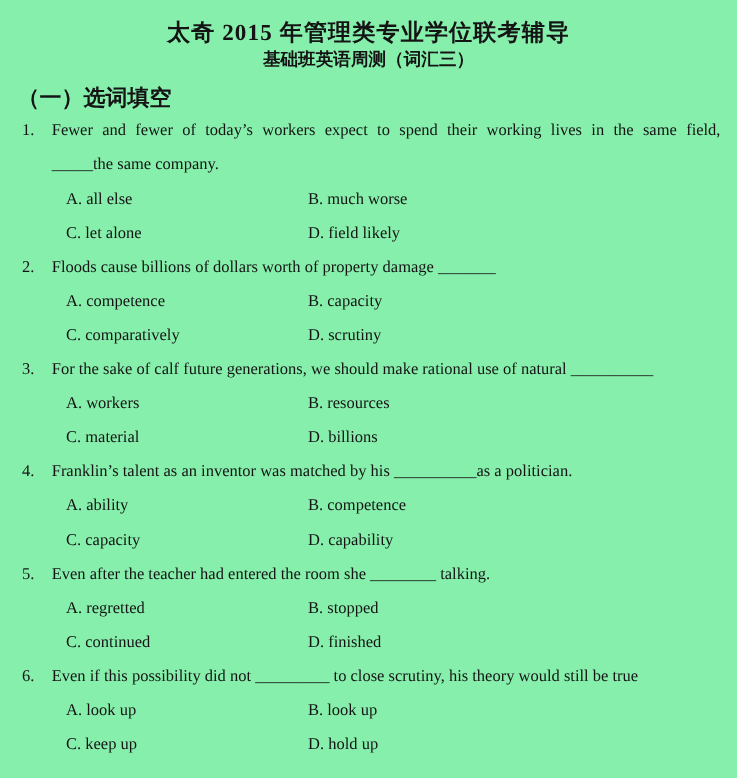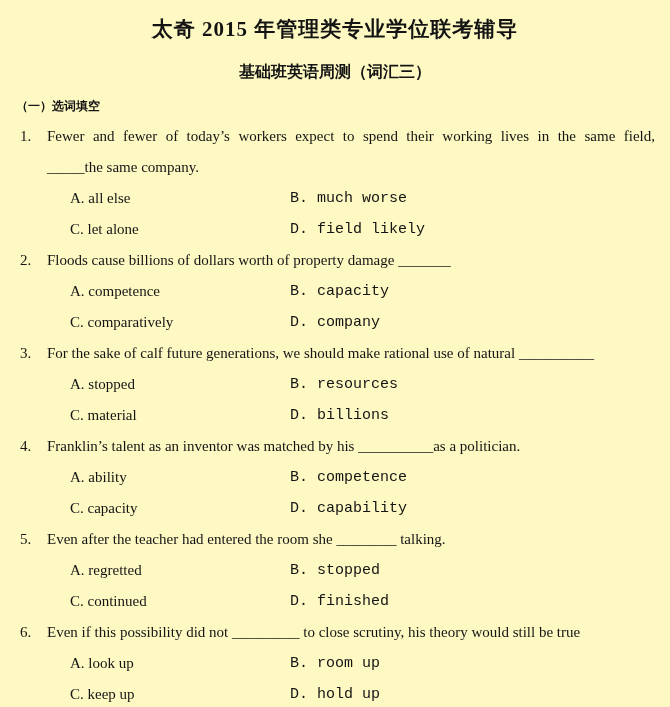--- a/index.html
+++ b/index.html
@@ -4,46 +4,45 @@
 <style>
   html, body {
     margin: 0;
     padding: 0;
     background: #ffffff;
   }
   .page {
     position: relative;
     width: 670px;
     height: 707px;
-    background: #fef9c3;
+    background: #86efac;
     overflow: hidden;
     color: #141414;
     font-family: "Liberation Serif", "DejaVu Serif", serif;
     font-size: 15px;
   }
   .doc-title {
     margin-top: 14px;
     text-align: center;
     font-weight: bold;
     font-size: 21px;
     line-height: 30px;
     letter-spacing: 1px;
   }
   .doc-subtitle {
-    margin-top: 17px;
     text-align: center;
     font-weight: bold;
     font-size: 16px;
     line-height: 22px;
   }
   .section-heading {
     margin-top: 12px;
     margin-left: 16px;
     font-weight: bold;
-    font-size: 12px;
+    font-size: 20px;
     line-height: 22px;
   }
   .questions {
     margin-top: 4px;
   }
   .stem-row {
     display: flex;
     align-items: flex-start;
   }
   .q-num {
@@ -59,30 +58,28 @@
     line-height: 31px;
     white-space: pre-wrap;
   }
   .stem-line.stretch {
     text-align: justify;
     text-align-last: justify;
   }
   .opt-row {
     display: flex;
     line-height: 31px;
-    padding-left: 10px;
   }
   .opt-left {
     margin-left: 60px;
     width: 220px;
     flex: 0 0 220px;
   }
   .opt-right {
     flex: 1;
-    font-family: Liberation Mono, monospace;
   }
 </style>
 </head>
 <body>
 
 <div class="page">
 
   <div class="doc-title">太奇 2015 年管理类专业学位联考辅导</div>
   <div class="doc-subtitle">基础班英语周测（词汇三）</div>
   <div class="section-heading">（一）选词填空</div>
@@ -113,33 +110,33 @@
         <div class="q-stem">
           <div class="stem-line">Floods cause billions of dollars worth of property damage _______</div>
         </div>
       </div>
       <div class="opt-row">
         <span class="opt-left">A. competence</span>
         <span class="opt-right">B. capacity</span>
       </div>
       <div class="opt-row">
         <span class="opt-left">C. comparatively</span>
-        <span class="opt-right">D. company</span>
+        <span class="opt-right">D. scrutiny</span>
       </div>
     </div>
 
     <div class="question">
       <div class="stem-row">
         <span class="q-num">3.</span>
         <div class="q-stem">
           <div class="stem-line">For the sake of calf future generations, we should make rational use of natural __________</div>
         </div>
       </div>
       <div class="opt-row">
-        <span class="opt-left">A. stopped</span>
+        <span class="opt-left">A. workers</span>
         <span class="opt-right">B. resources</span>
       </div>
       <div class="opt-row">
         <span class="opt-left">C. material</span>
         <span class="opt-right">D. billions</span>
       </div>
     </div>
 
     <div class="question">
       <div class="stem-row">
@@ -177,21 +174,21 @@
 
     <div class="question">
       <div class="stem-row">
         <span class="q-num">6.</span>
         <div class="q-stem">
           <div class="stem-line">Even if this possibility did not _________ to close scrutiny, his theory would still be true</div>
         </div>
       </div>
       <div class="opt-row">
         <span class="opt-left">A. look up</span>
-        <span class="opt-right">B. room up</span>
+        <span class="opt-right">B. look up</span>
       </div>
       <div class="opt-row">
         <span class="opt-left">C. keep up</span>
         <span class="opt-right">D. hold up</span>
       </div>
     </div>
 
   </div>
 </div>
 

